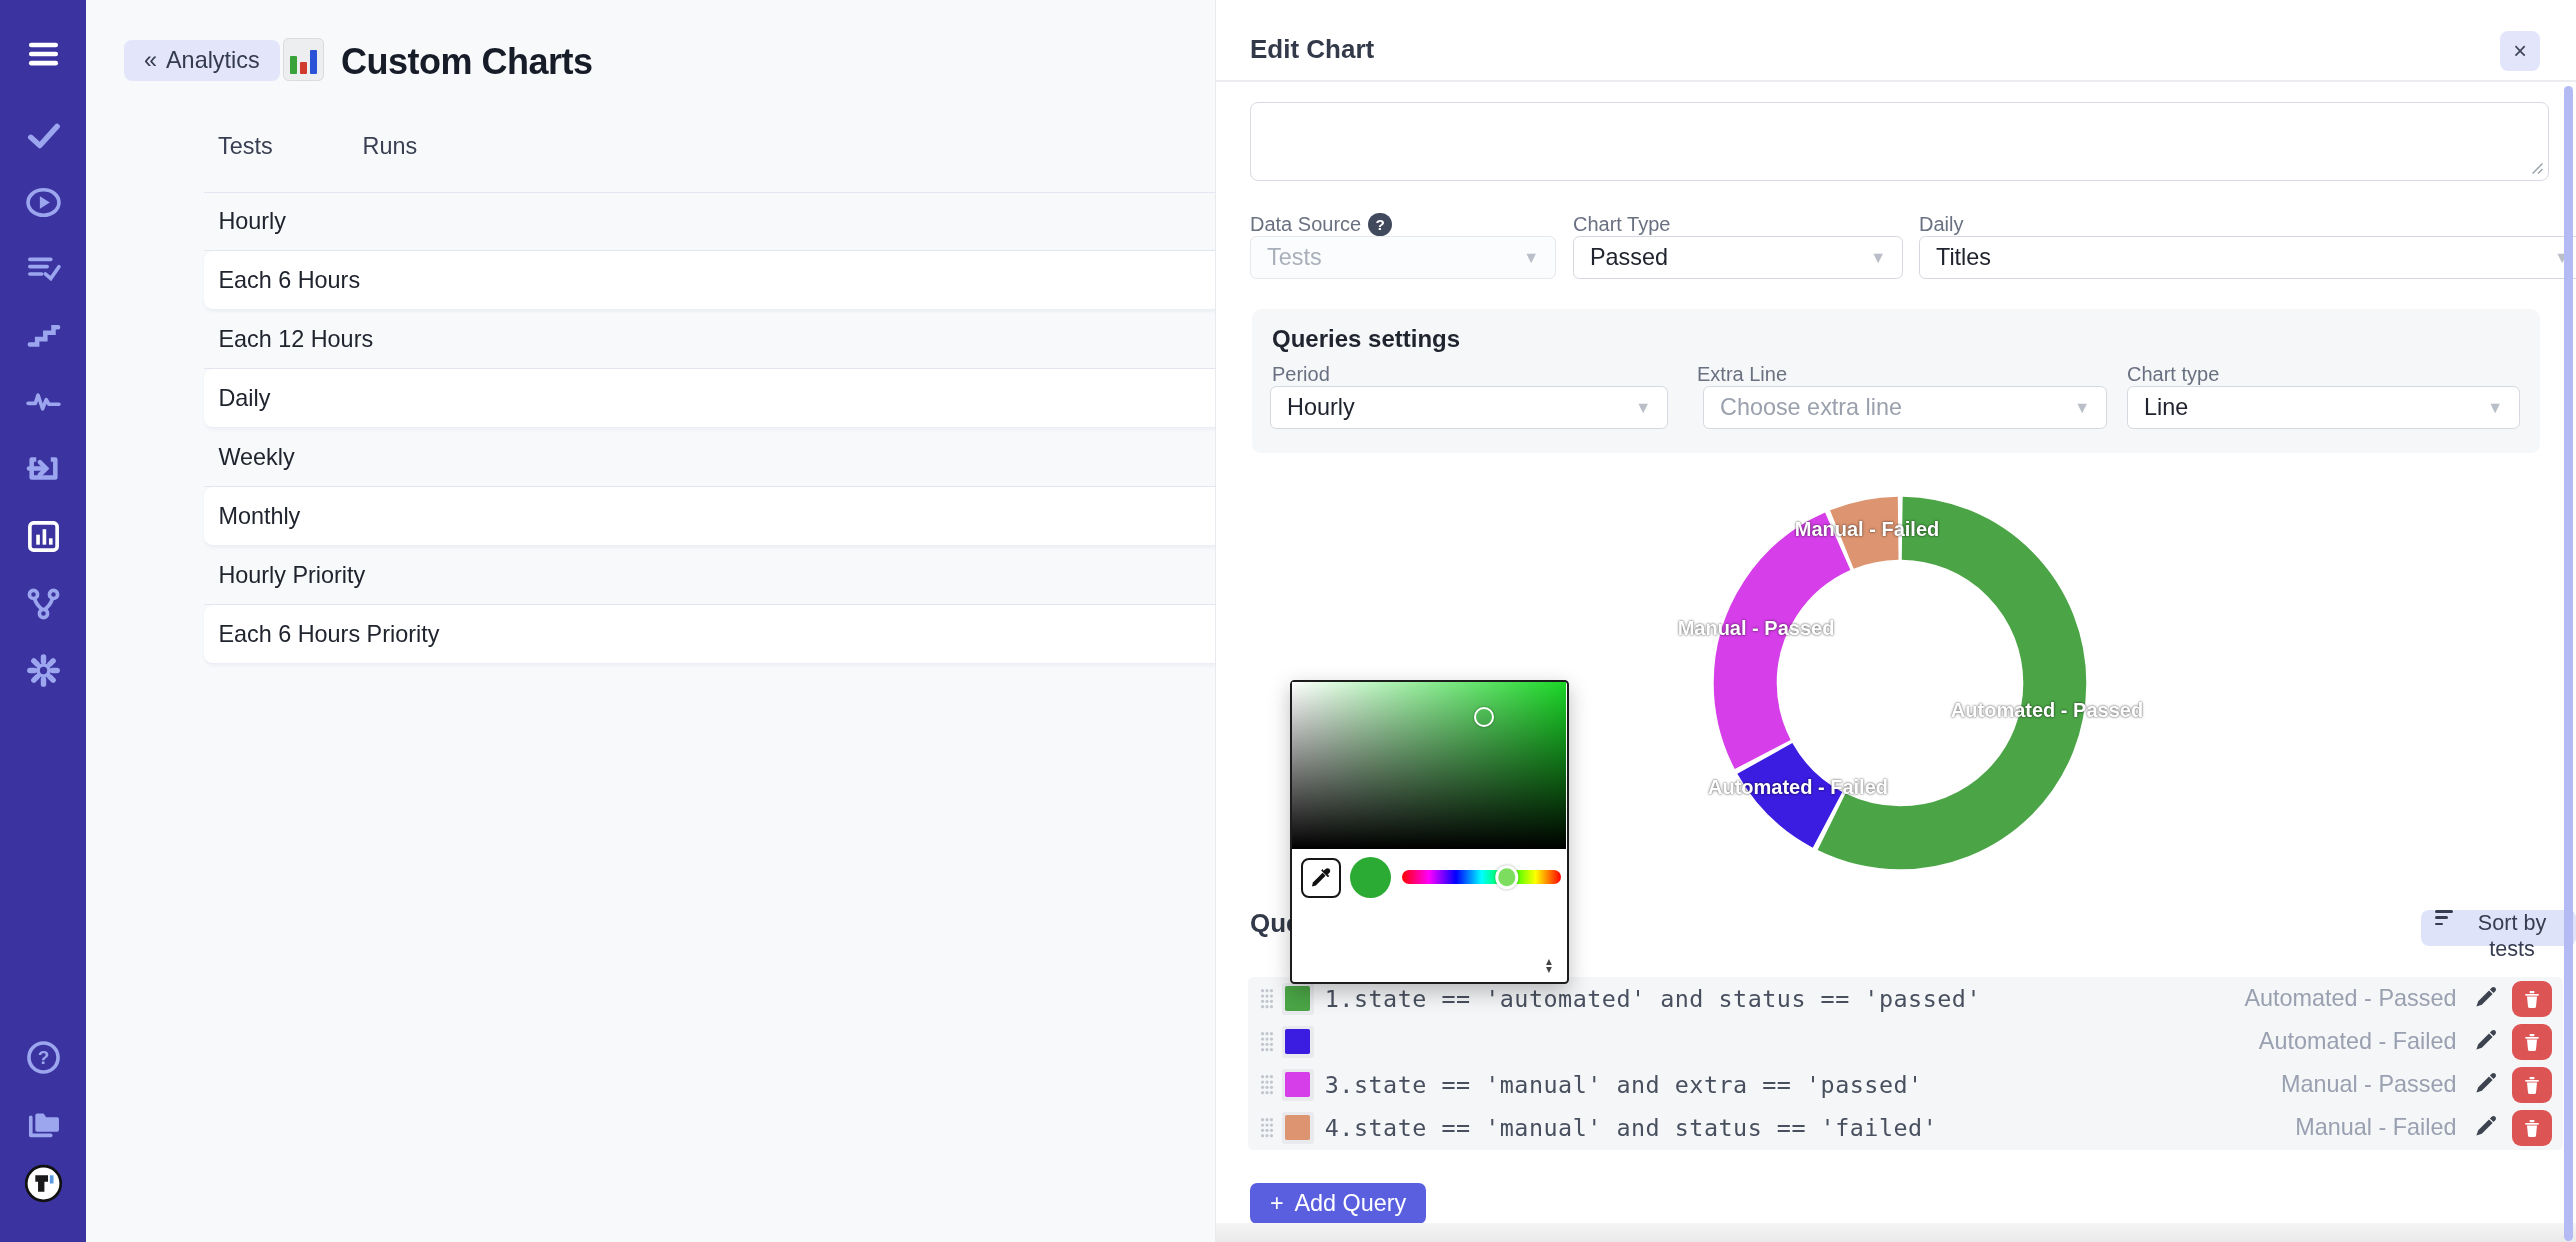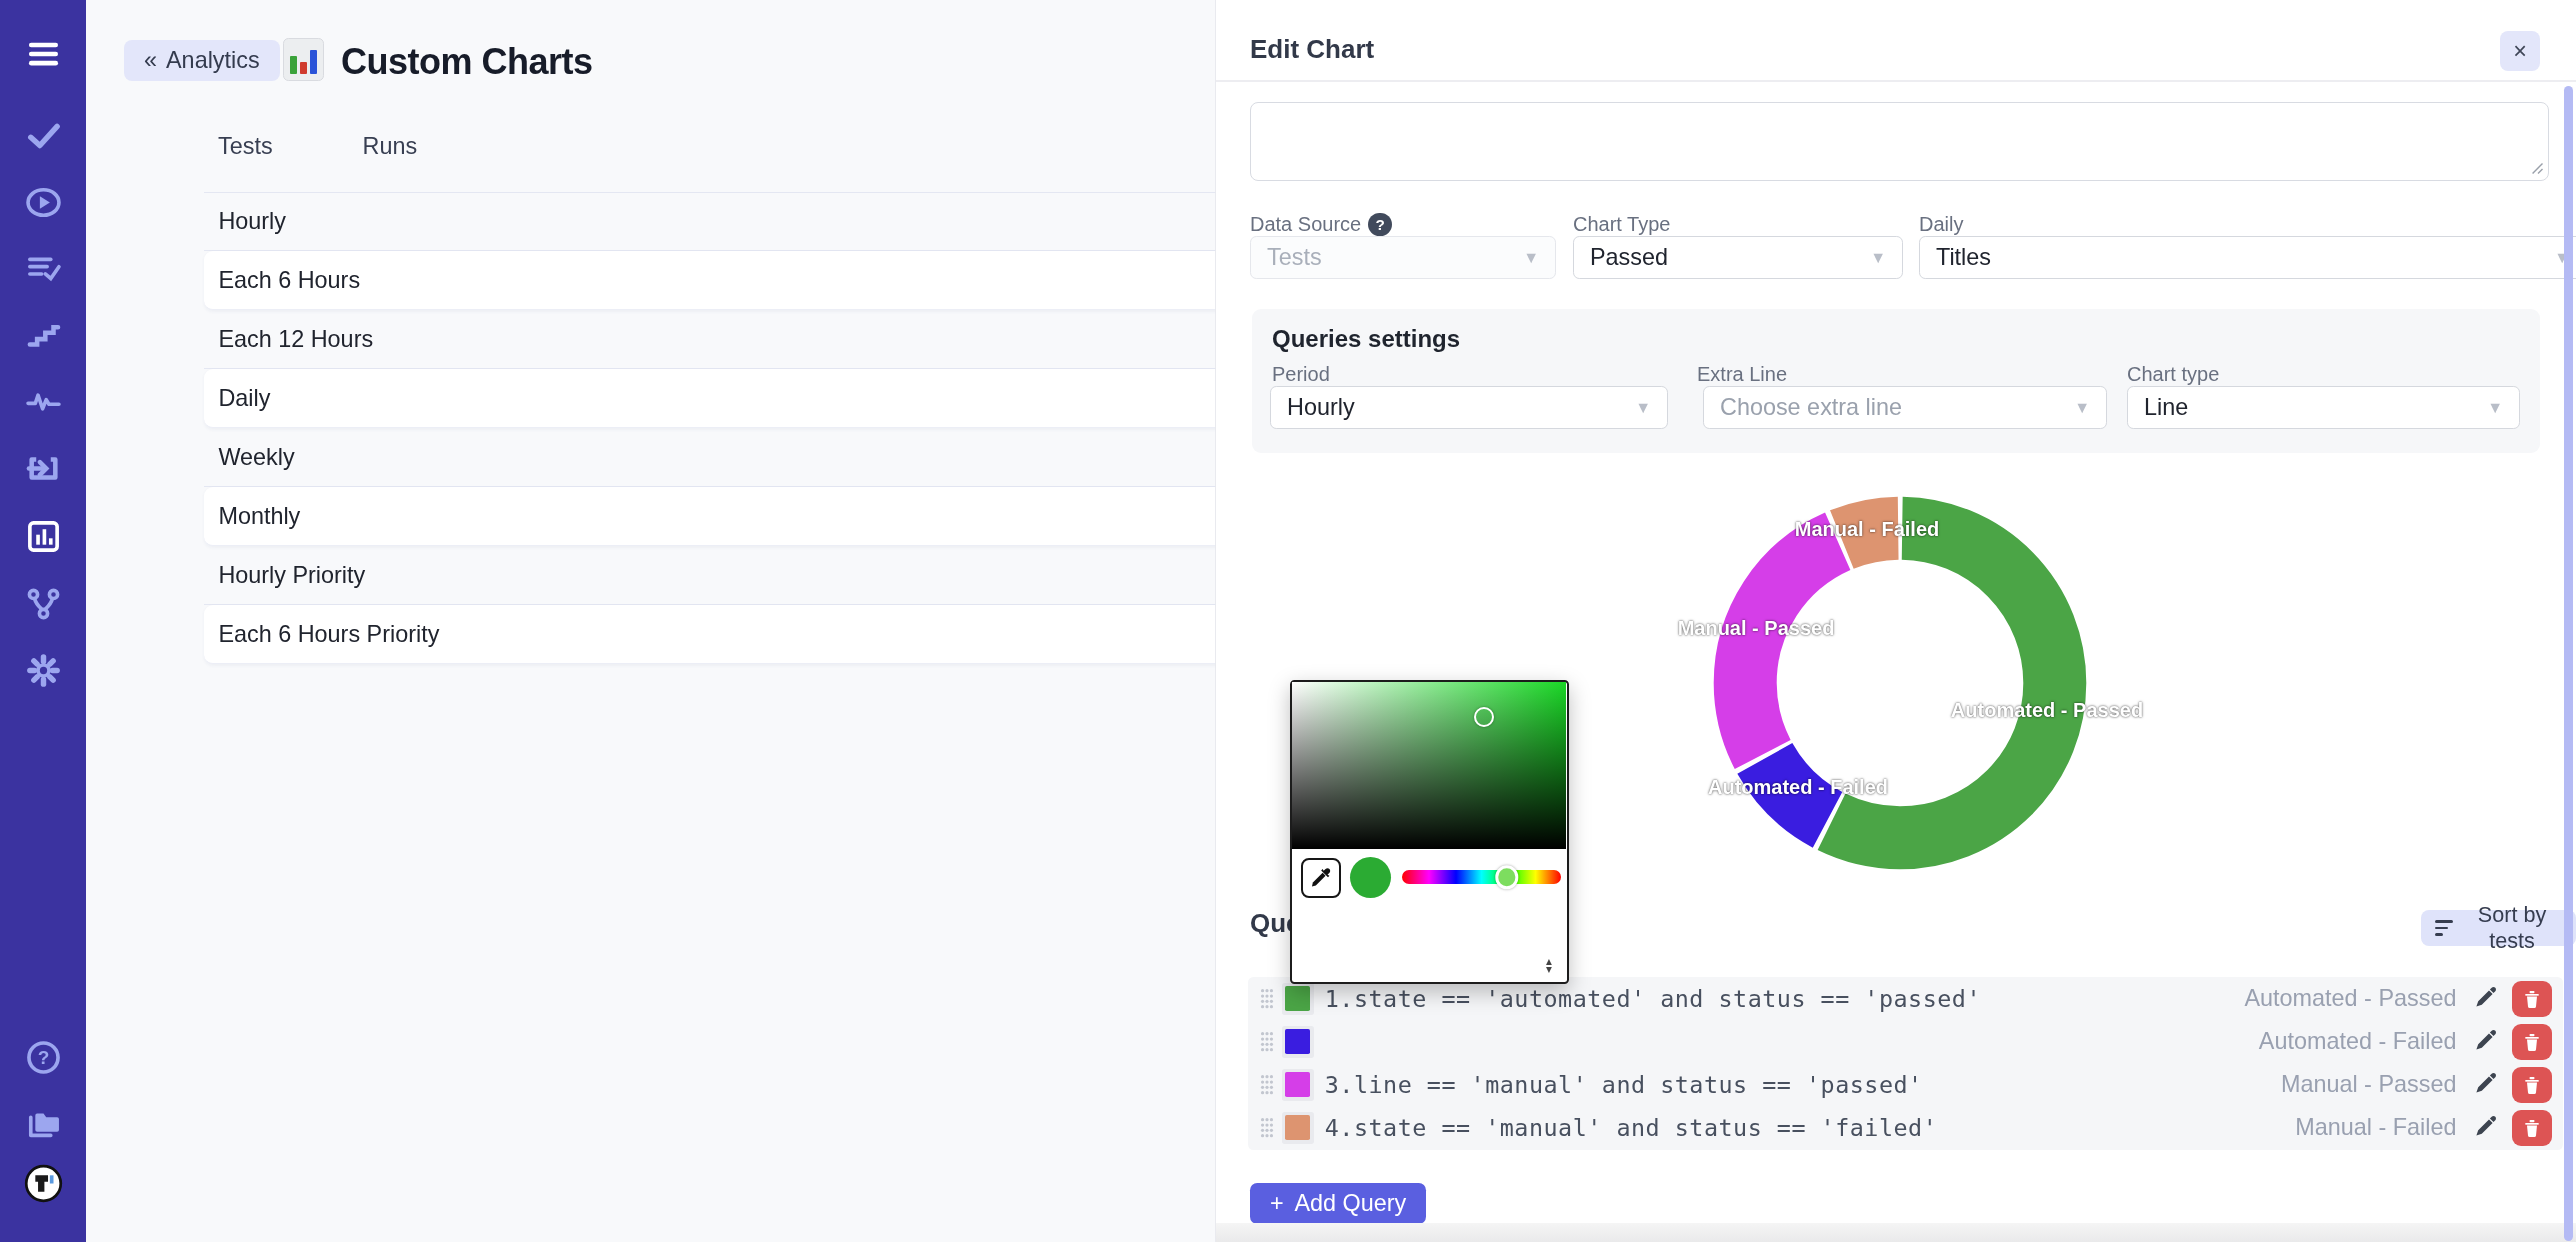--- a/index.html
+++ b/index.html
@@ -64,21 +64,21 @@
   .tl-select { top:77px; }
 
   
   .donut-wrap { position:absolute; left:495px; top:494px; width:378px; height:378px; }
   .donut-label { position:absolute; transform:translate(-50%,-50%); font-size:20px; font-weight:700; color:#fff;
                  white-space:nowrap; text-shadow:0 0.9px 2.7px rgba(0,0,0,0.55), 0 0 1.8px rgba(0,0,0,0.35); }
 
   
   .queries-heading { position:absolute; left:34px; top:908px; font-size:26px; font-weight:600; color:#323949; }
   .sort-btn { position:absolute; left:1205px; top:910px; height:36px; padding:0 14.4px; background:#dfe3fa; border:none;
-              border-radius:8px; display:flex; align-items:center; gap:9px; font-size:21.6px; color:#363d50;
+              border-radius:8px; display:flex; align-items:flex-start; gap:9px; font-size:21.6px; color:#363d50;
               font-family:inherit; cursor:pointer; }
   .sort-ic { display:inline-flex; flex-direction:column; gap:3.6px; }
   .sort-ic i { display:block; height:2.7px; background:#363d50; border-radius:1.8px; }
   .queries-block { position:absolute; left:32px; top:977px; width:1315px; height:173px; background:#f5f6f8; border-radius:5.4px; }
   .q-row { position:relative; height:43px; display:flex; align-items:center; padding:0 10.8px; }
   .drag-handle { width:16px; height:23.4px; margin-right:7.2px; cursor:grab; }
   .swatch-pad { width:32px; height:32px; background:#e9eaee; border-radius:2.7px; display:flex; align-items:center;
                 justify-content:center; margin-right:10.8px; cursor:pointer; }
   .swatch { width:25px; height:25px; border-radius:1.8px; }
   .q-text { font-family:"DejaVu Sans Mono", monospace; font-size:23.4px; color:#48505f; letter-spacing:0.5px; }
@@ -434,21 +434,21 @@
               <circle cx="9" cy="16" r="1.8"></circle>
               <circle cx="14" cy="16" r="1.8"></circle>
               <circle cx="4" cy="22" r="1.8"></circle>
               <circle cx="9" cy="22" r="1.8"></circle>
               <circle cx="14" cy="22" r="1.8"></circle>
             </g>
           </svg>
         <span class="swatch-pad">
             <span class="swatch" style="background: rgb(213, 62, 232);"></span>
           </span>
-        <span class="q-text"><span>3.</span><span>line == 'manual' and status == 'passed'</span></span>
+        <span class="q-text"><span>3.</span><span>state == 'manual' and extra == 'passed'</span></span>
         <span class="q-right">
           <span class="q-label">Manual - Passed</span>
           <button class="edit-btn"><svg viewBox="0 0 30 30" width="27" height="27">
                 <path d="M6 24 L8 18 L20 6 L24 10 L12 22 Z M21 5 L23 3 C24 2 26 2 27 3 C28 4 28 6 27 7 L25 9 Z" fill="#3d4450"></path>
               </svg></button>
           <button class="del-btn">
               <svg viewBox="0 0 24 24" width="20" height="20">
                 <g fill="#fff">
                   <rect x="4" y="6" width="16" height="2"></rect>
                   <rect x="9" y="2.5" width="6" height="2.5" rx="1"></rect>

